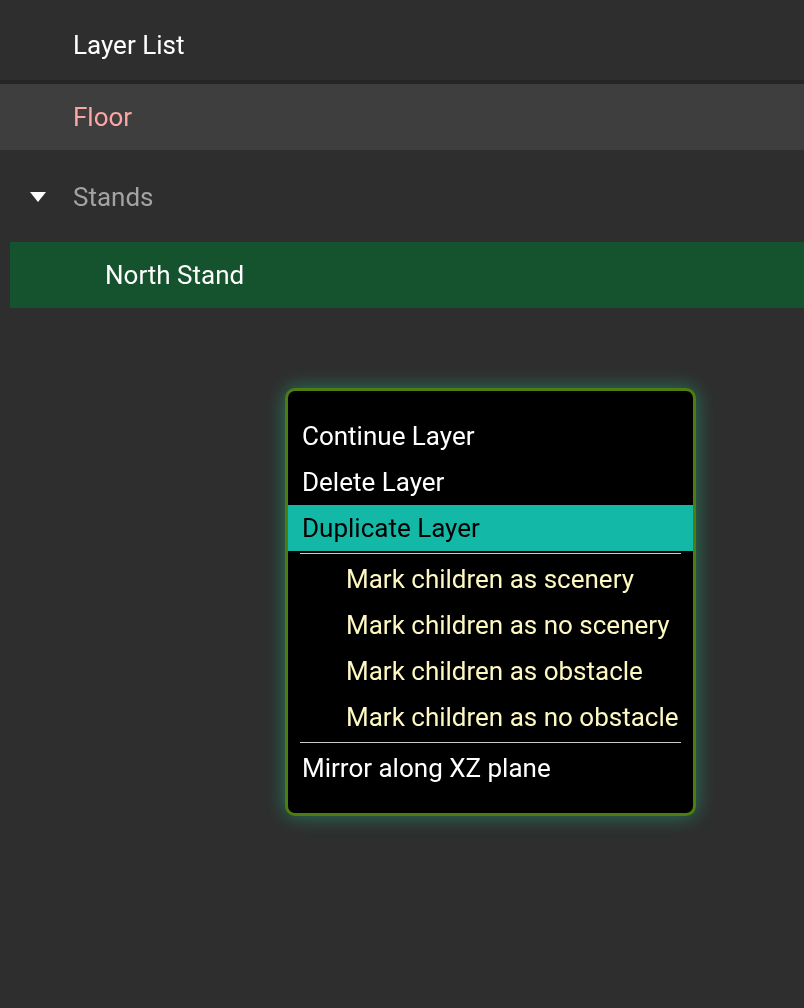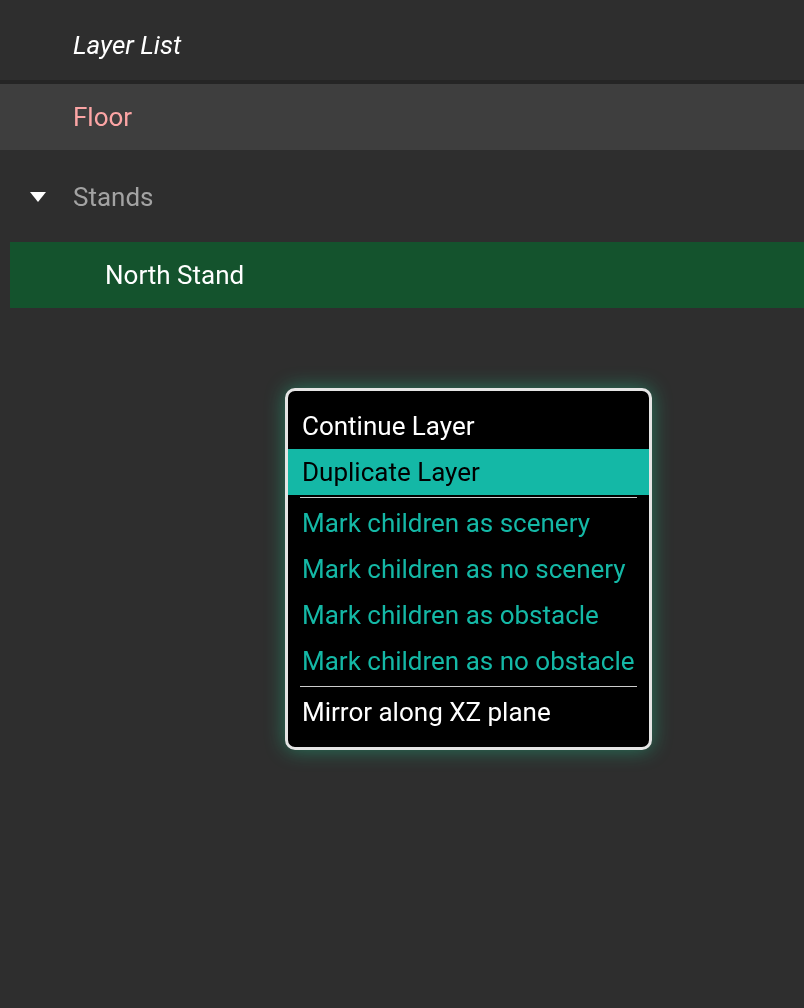--- a/index.html
+++ b/index.html
@@ -16,21 +16,20 @@
       position: relative;
     }
     .panel {
       width: 100%;
     }
     .header {
       padding: 30px 0 20px 73px;
       color: #ffffff;
       font-size: 26px;
       font-weight: 400;
-      font-style: italic;
     }
     .divider-thin {
       height: 4px;
       background-color: #252525;
     }
     .layer-item {
       background-color: #3e3e3e;
       color: #fca5a5;
       font-size: 26px;
       padding: 18px 0 18px 73px;
@@ -63,39 +62,40 @@
       padding: 18px 0 18px 95px;
       cursor: pointer;
       margin-left: 10px;
       margin-bottom: 2px;
     }
     .context-menu {
       position: absolute;
       top: 388px;
       left: 285px;
       background-color: #000000;
-      border: 3px solid #e5e5e5;
+      border: 3px solid #4d7c0f;
       border-radius: 10px;
       box-shadow: 0 0 20px rgba(29, 233, 166, 0.4);
       overflow: hidden;
-      padding: 12px 0;
+      padding: 22px 0;
     }
     .menu-item {
       font-size: 26px;
       padding: 8px 14px;
       cursor: pointer;
       color: #ffffff;
     }
     .menu-item.highlighted {
       background-color: #14b8a6;
       color: #000000;
     }
     .menu-item.disabled {
-      color: #14b8a6;
+      color: #fef9c3;
       cursor: default;
+      margin-left: 44px;
     }
     .menu-separator {
       height: 1px;
       background-color: #cccccc;
       margin: 2px 12px;
     }
     .group-spacer {
       height: 12px;
       background-color: #2e2e2e;
     }
@@ -123,20 +123,23 @@
   <div class="layer-child">
     <span>North Stand</span>
   </div>
 
 </div>
 
 <div class="context-menu">
   <div class="menu-item">
     <span>Continue Layer</span>
   </div>
+  <div class="menu-item">
+    <span>Delete Layer</span>
+  </div>
   <div class="menu-item highlighted">
     <span>Duplicate Layer</span>
   </div>
   <div class="menu-separator"></div>
   <div class="menu-item disabled">
     <span>Mark children as scenery</span>
   </div>
   <div class="menu-item disabled">
     <span>Mark children as no scenery</span>
   </div>

